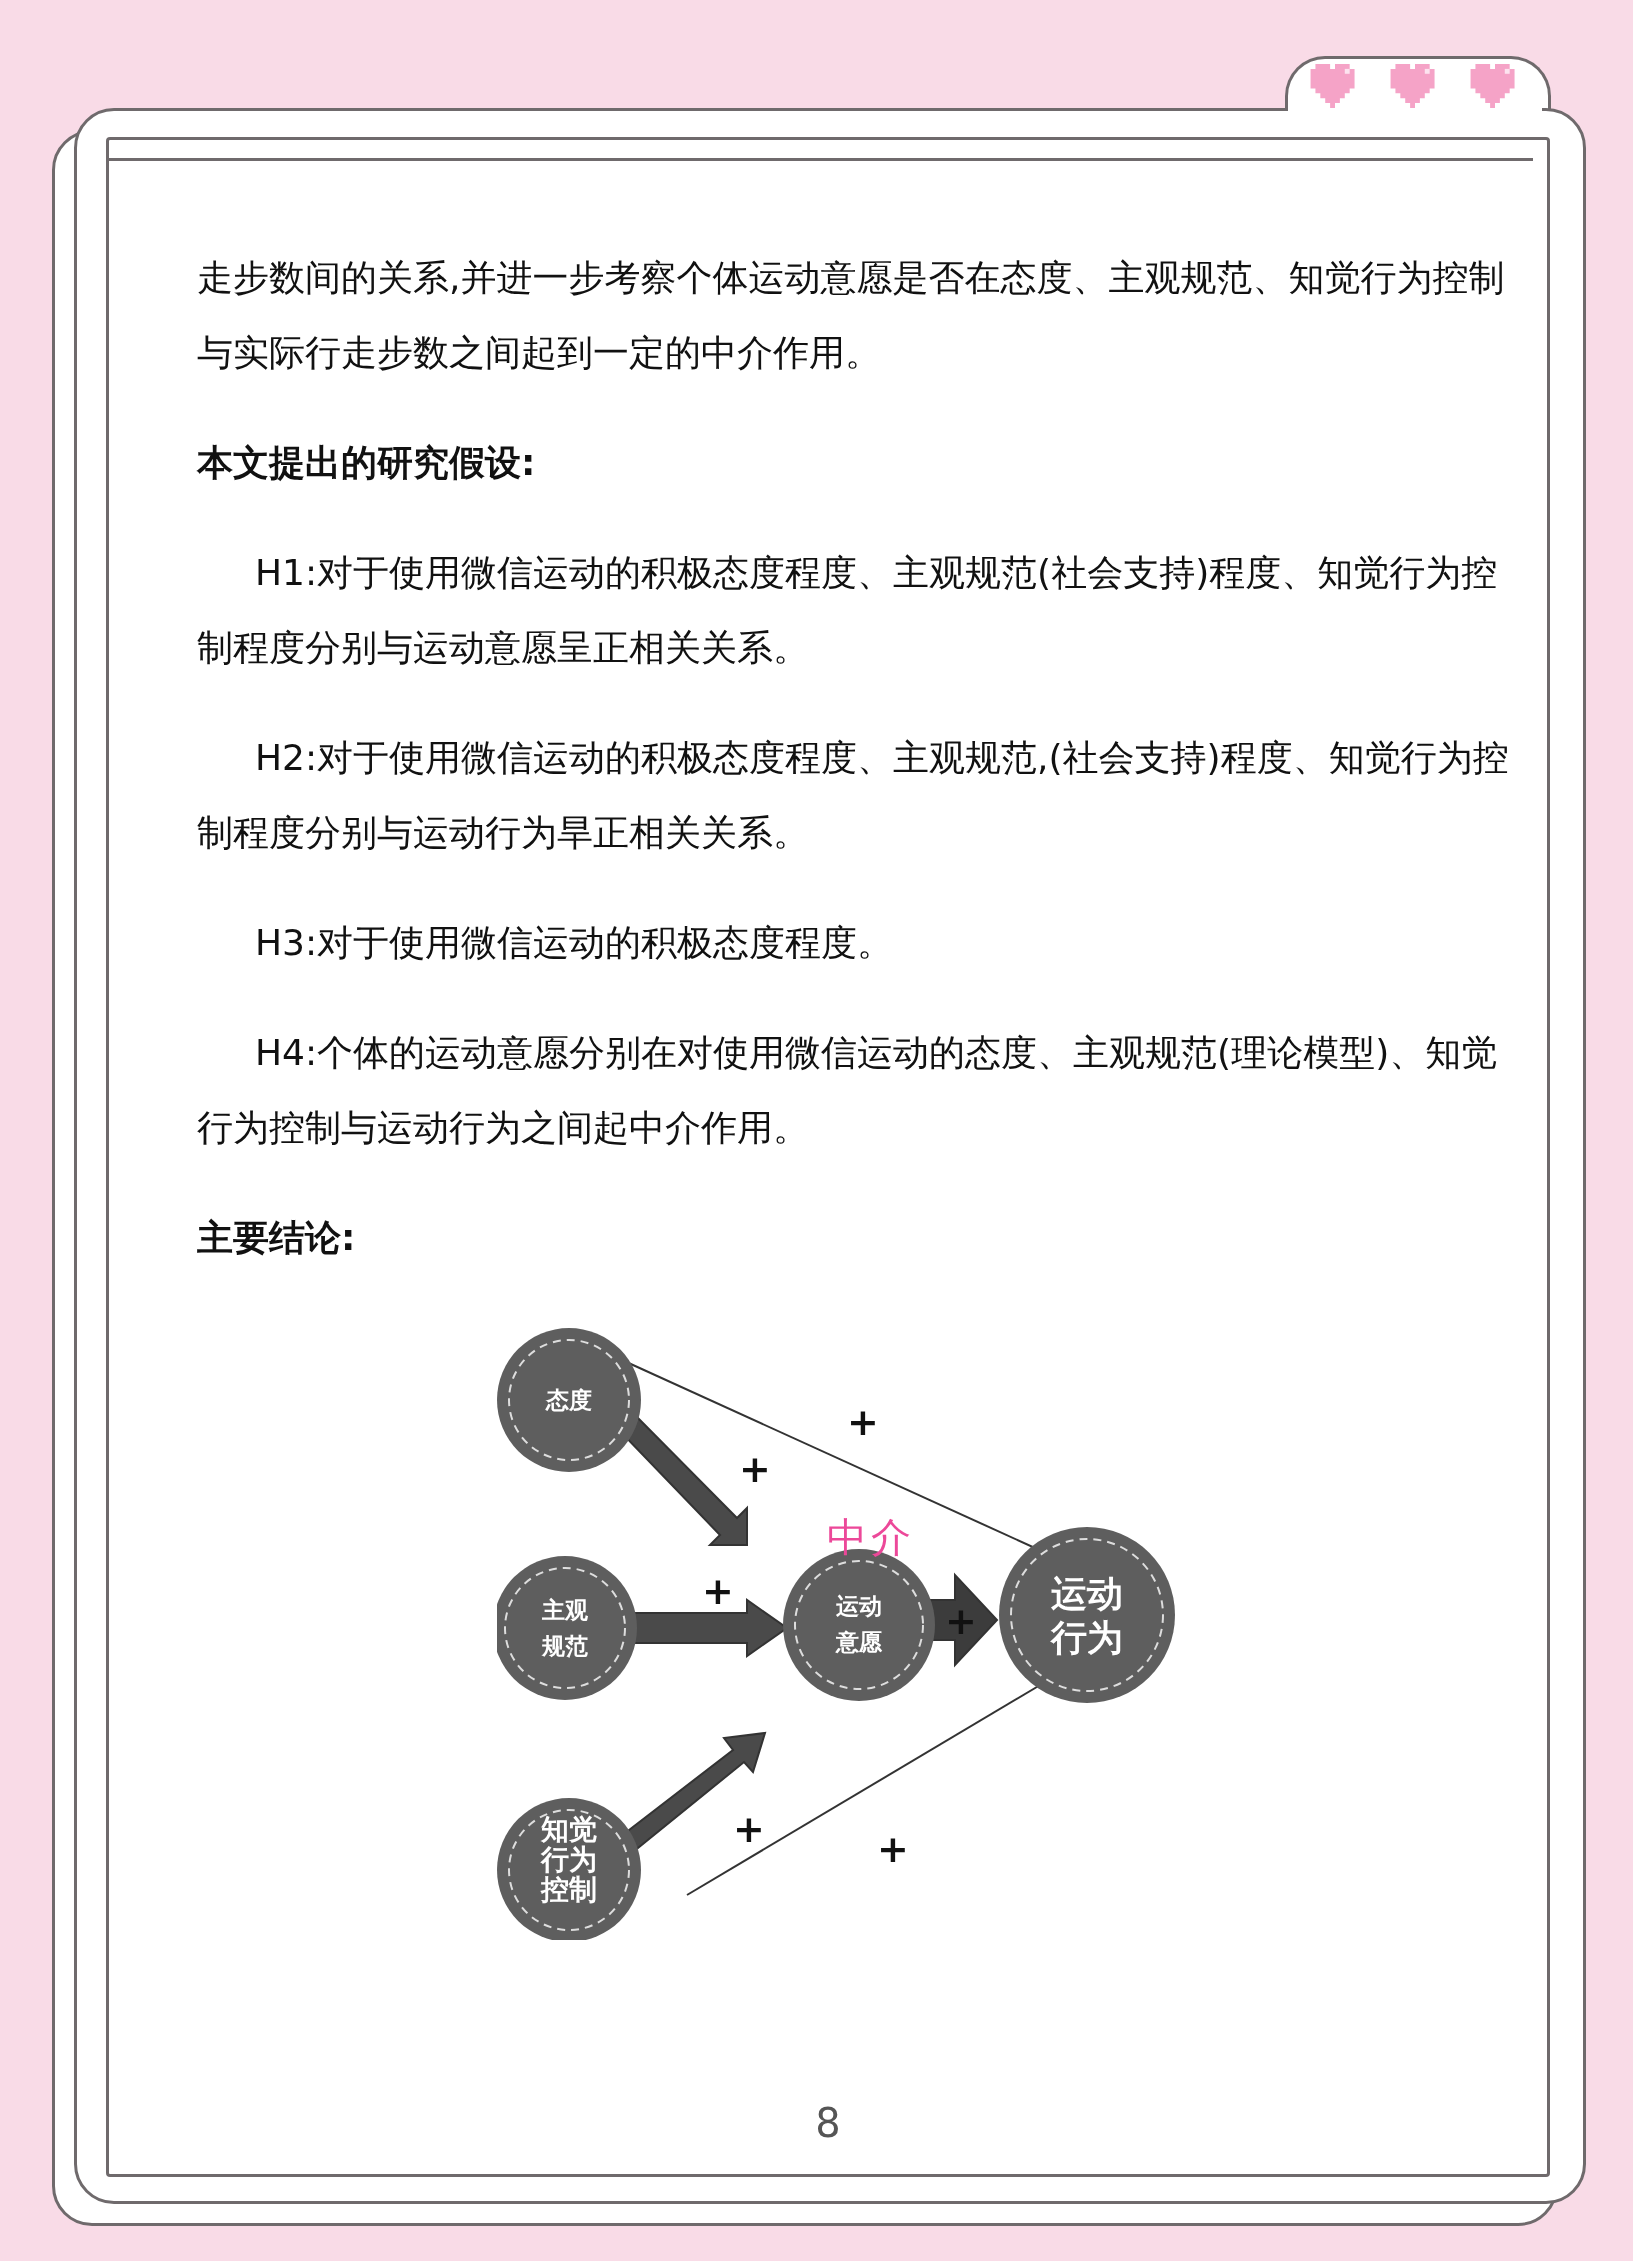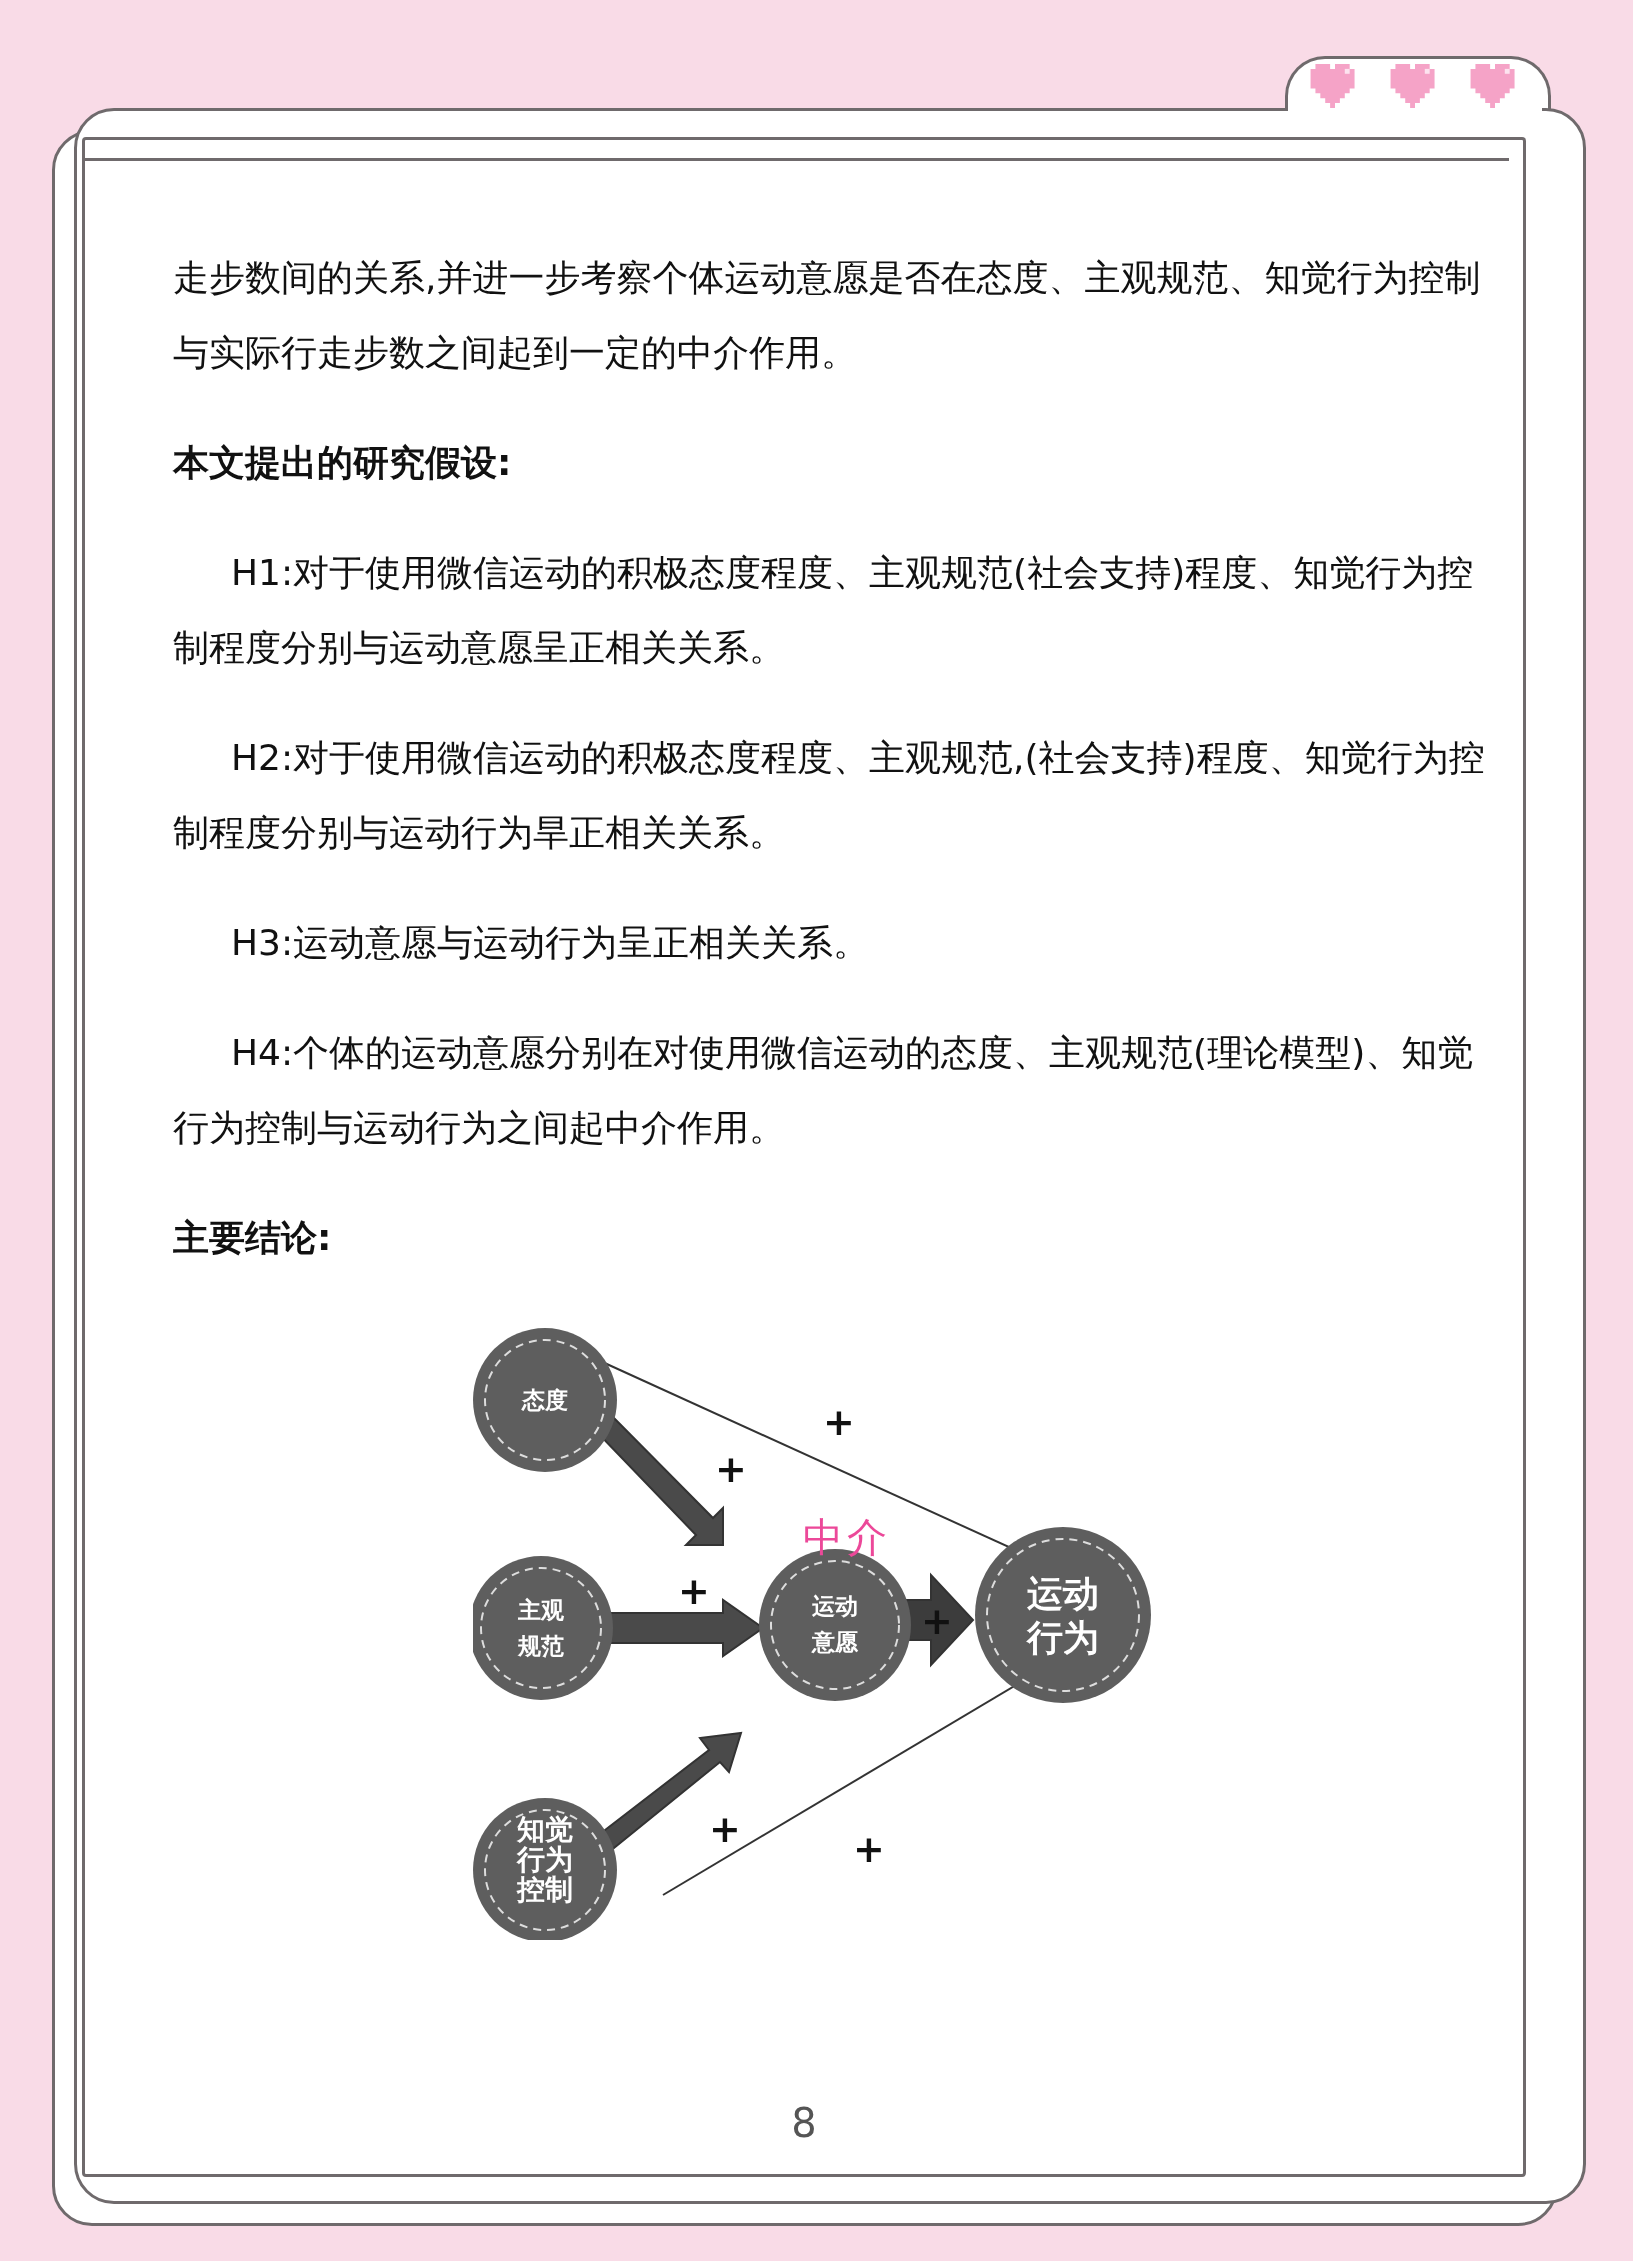--- a/index.html
+++ b/index.html
@@ -24,21 +24,21 @@
   }
   .tab-cover {
     position: absolute; left: 1288px; top: 108px; width: 254px; height: 10px; background: #fff;
   }
   .hearts {
     position: absolute; left: 1310px; top: 62px; width: 210px; height: 48px;
     display: flex; justify-content: space-between; align-items: center;
   }
   .heart svg { display: block; }
   .page {
-    position: absolute; left: 82px; top: 137px; width: 1438px; height: 2034px;
+    position: absolute; left: 106px; top: 137px; width: 1438px; height: 2034px;
     border: 3px solid #6f6a6c; border-radius: 4px; background: #fff;
   }
   .page-header-bar {
     position: absolute; left: 0; top: 0; right: 14px; height: 18px;
     border-bottom: 3px solid #6f6a6c;
   }
   .content {
     position: absolute; left: 88px; top: 100px; width: 1330px;
     color: #111; font-size: 36px; line-height: 75px;
   }
@@ -94,21 +94,21 @@
 </div>
 
 <div class="page">
   <div class="page-header-bar"></div>
 
   <div class="content">
     <p class="para">走步数间的关系,并进一步考察个体运动意愿是否在态度、主观规范、知觉行为控制与实际行走步数之间起到一定的中介作用。</p>
     <p class="heading">本文提出的研究假设:</p>
     <p class="para indent">H1:对于使用微信运动的积极态度程度、主观规范(社会支持)程度、知觉行为控制程度分别与运动意愿呈正相关关系。</p>
     <p class="para indent">H2:对于使用微信运动的积极态度程度、主观规范,(社会支持)程度、知觉行为控制程度分别与运动行为旱正相关关系。</p>
-    <p class="para indent">H3:运动意愿与运动行为呈正相关关系。</p>
+    <p class="para indent">H3:对于使用微信运动的积极态度程度。</p>
     <p class="para indent">H4:个体的运动意愿分别在对使用微信运动的态度、主观规范(理论模型)、知觉行为控制与运动行为之间起中介作用。</p>
     <p class="heading">主要结论:</p>
 
     <div class="diagram">
       <svg width="760" height="630" viewBox="0 0 760 630">
         <defs>
           <marker id="thin" markerWidth="10" markerHeight="8" refX="9" refY="4" orient="auto">
             <path d="M0 0L10 4L0 8z" fill="#333"></path>
           </marker>
         </defs>

